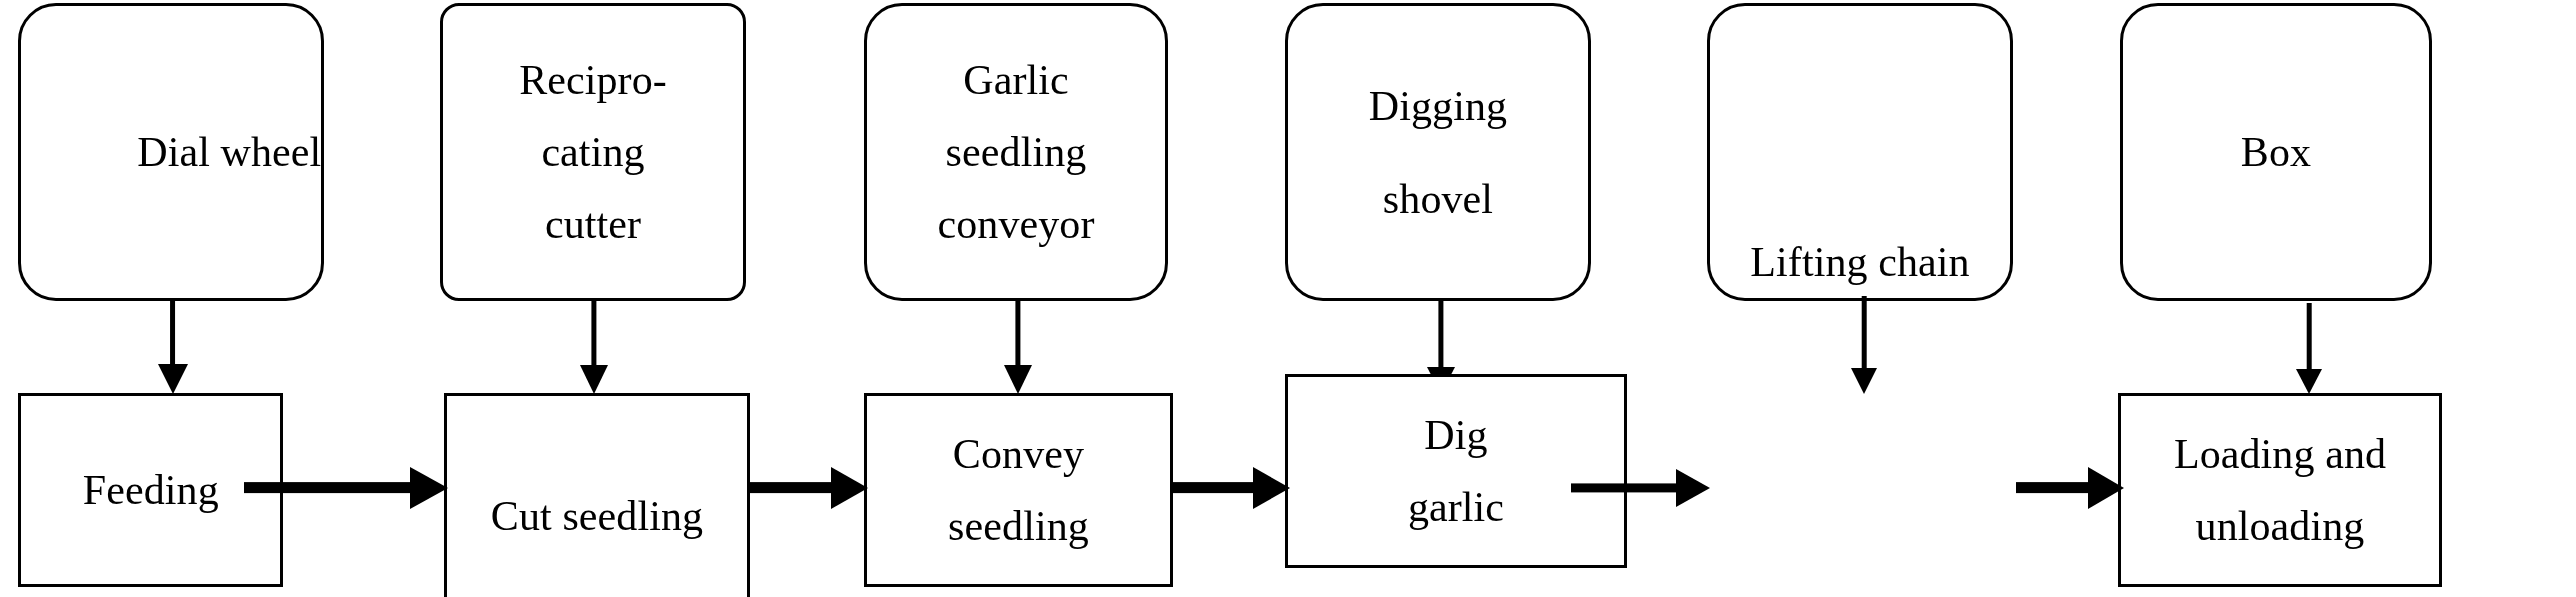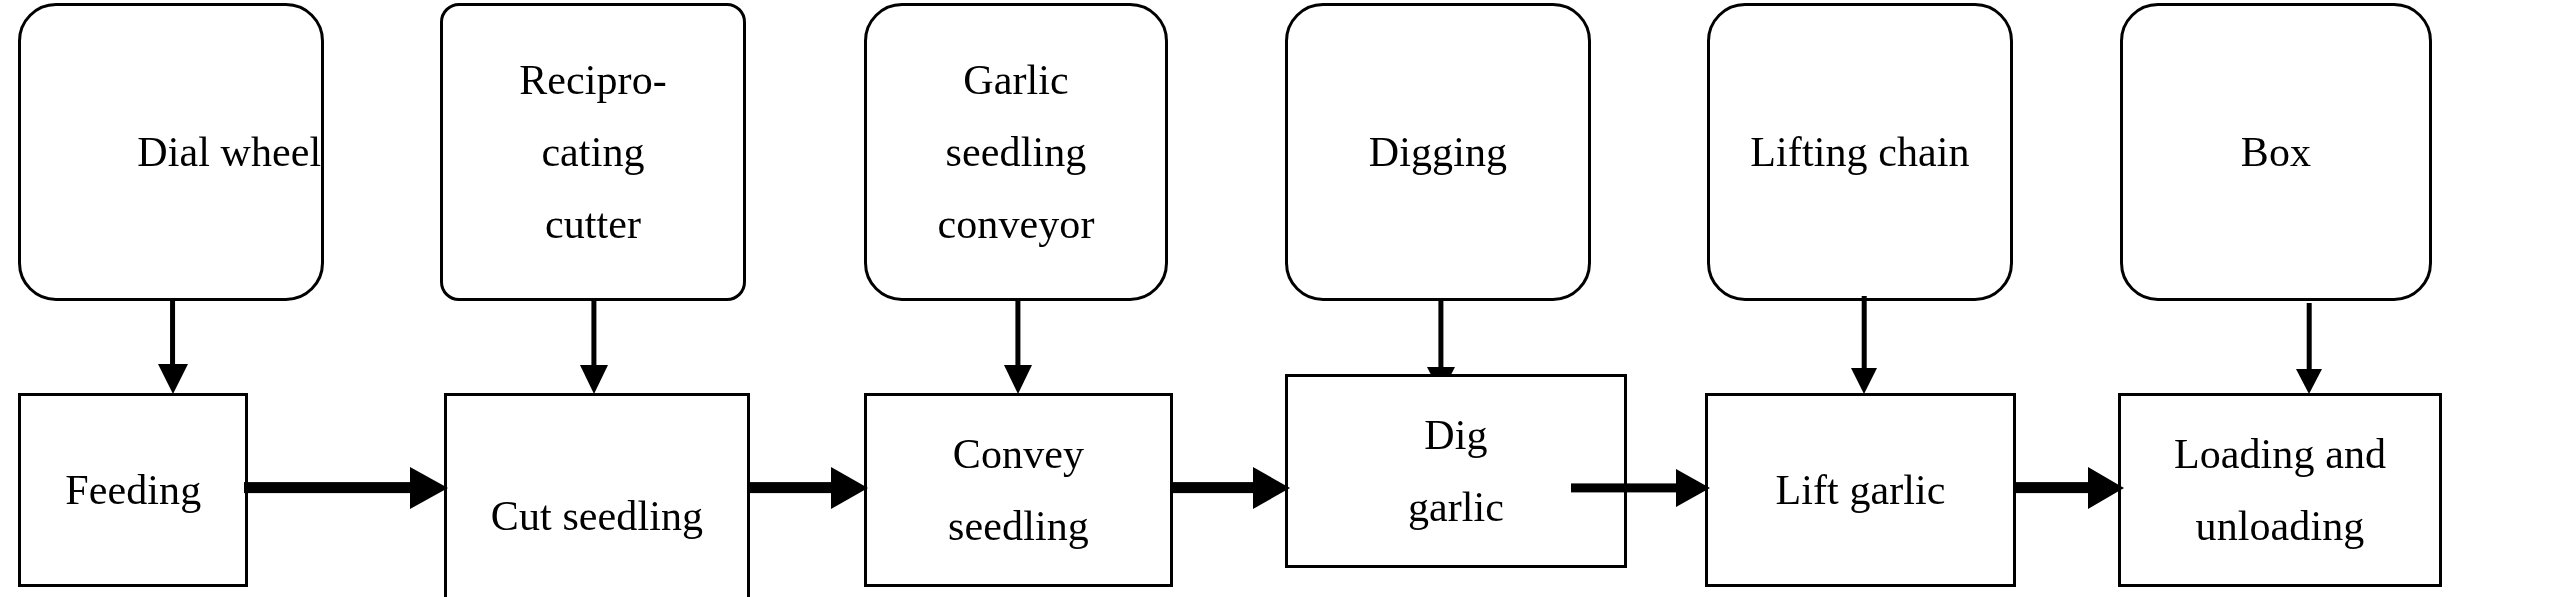--- a/index.html
+++ b/index.html
@@ -111,23 +111,24 @@
   </div>
 
   <div class="node top" style="left:864px; top:3.3px; width:304px; height:298px;">
     <span class="line">Garlic</span>
     <span class="line">seedling</span>
     <span class="line">conveyor</span>
   </div>
 
   <div class="node top" style="left:1285px; top:3.3px; width:306px; height:298px;gap:21px;">
     <span class="line">Digging</span>
-  </div>
-
-  <div class="node top" style="left:1707px; top:3.3px; width:306px; height:298px;">
+    <span class="line">shovel</span>
+  </div>
+
+  <div class="node top" style="left:1707px; top:3.3px; width:306px; height:298px;justify-content:flex-end;">
     <span class="line">Lifting chain</span>
   </div>
 
   <div class="node top" style="left:2120px; top:3.3px; width:312px; height:298px;">
     <span class="line">Box</span>
   </div>
 
   <div class="vconn" style="left:157px; top:301px; width:31px; height:93px;">
     <div class="shaft" style="width:5.9px; height:71px;"></div>
     <div class="head" style="border-left-width:15.7px; border-right-width:15.7px; border-top-width:30px;"></div>
@@ -151,41 +152,38 @@
   <div class="vconn" style="left:1851px; top:296px; width:26px; height:98px;">
     <div class="shaft" style="width:4.6px; height:79px;"></div>
     <div class="head" style="border-left-width:13px; border-right-width:13px; border-top-width:26px;"></div>
   </div>
 
   <div class="vconn" style="left:2296px; top:303px; width:26px; height:91px;">
     <div class="shaft" style="width:4.6px; height:72px;"></div>
     <div class="head" style="border-left-width:13px; border-right-width:13px; border-top-width:25px;"></div>
   </div>
 
-  <div class="node bottom" style="left:18.3px; top:393px; width:230px; height:194px;">
+  <div class="node bottom" style="left:18.3px; top:393px; width:265px; height:194px;">
     <span class="line">Feeding</span>
   </div>
 
   <div class="node bottom" style="left:444px; top:393px; width:306px; height:246px;">
     <span class="line">Cut seedling</span>
   </div>
 
   <div class="node bottom" style="left:864px; top:393px; width:309px; height:194px;">
     <span class="line">Convey</span>
     <span class="line">seedling</span>
   </div>
 
   <div class="node bottom" style="left:1285px; top:374px; width:342px; height:194px;">
     <span class="line">Dig</span>
     <span class="line">garlic</span>
   </div>
 
-  <div class="node bottom" style="left:1705px; top:393px; width:311px; height:194px;">
-    <span class="line">Lift garlic</span>
-  </div>
 
   <div class="node bottom" style="left:2118px; top:393px; width:324px; height:194px;">
     <span class="line">Loading and</span>
     <span class="line">unloading</span>
   </div>
 
   <div class="hconn" style="left:244px; top:466px; width:204px; height:43px;">
     <div class="shaft" style="width:172px; height:11.8px;"></div>
     <div class="head" style="border-top-width:21.6px; border-bottom-width:21.6px; border-left-width:38px;"></div>
   </div>

